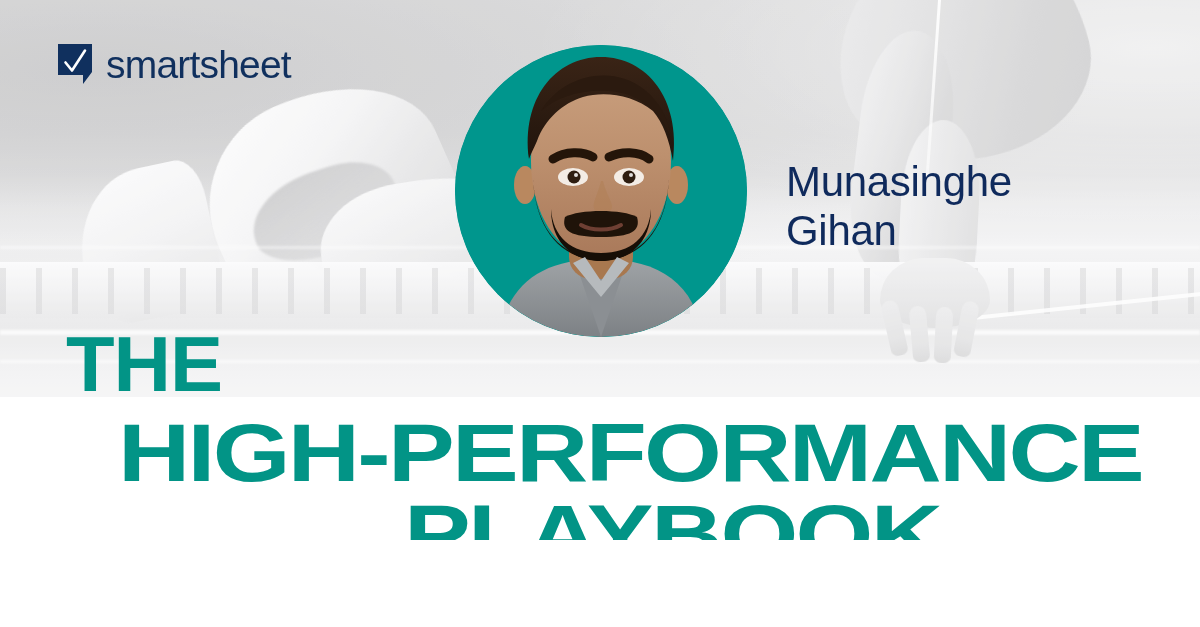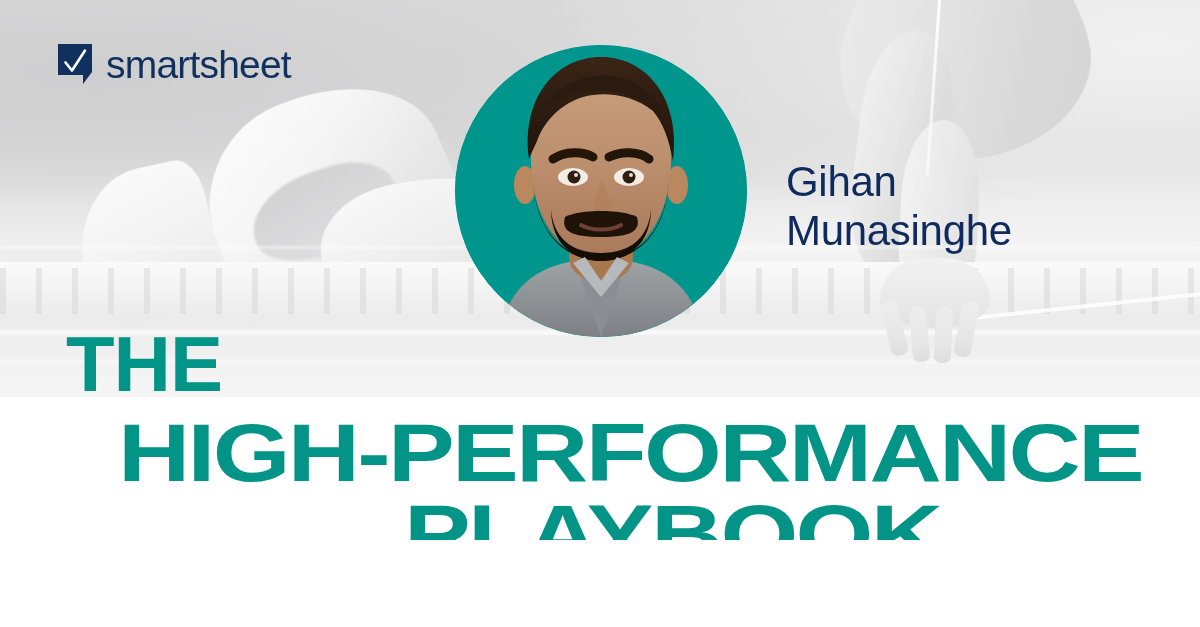--- a/index.html
+++ b/index.html
@@ -434,22 +434,22 @@
 
           <path d="M126 180 C136 186 156 186 166 180" stroke="#6e3f33" stroke-width="4" fill="none" stroke-linecap="round"></path>
 
           <path d="M118 218 L146 252 L174 218 L162 212 L146 236 L130 212 Z" fill="#b6babd"></path>
         </g>
       </svg>
     </div>
   </div>
 
   <div class="speaker-name">
+    <span>Munasinghe</span>
     <span>Gihan</span>
-    <span>Munasinghe</span>
   </div>
 
   <div class="title-block">
     <div class="title-line title-the">THE</div>
     <div class="title-line title-mid">HIGH-PERFORMANCE</div>
     <div class="title-line title-last">PLAYBOOK</div>
   </div>
 
 </div>
 

